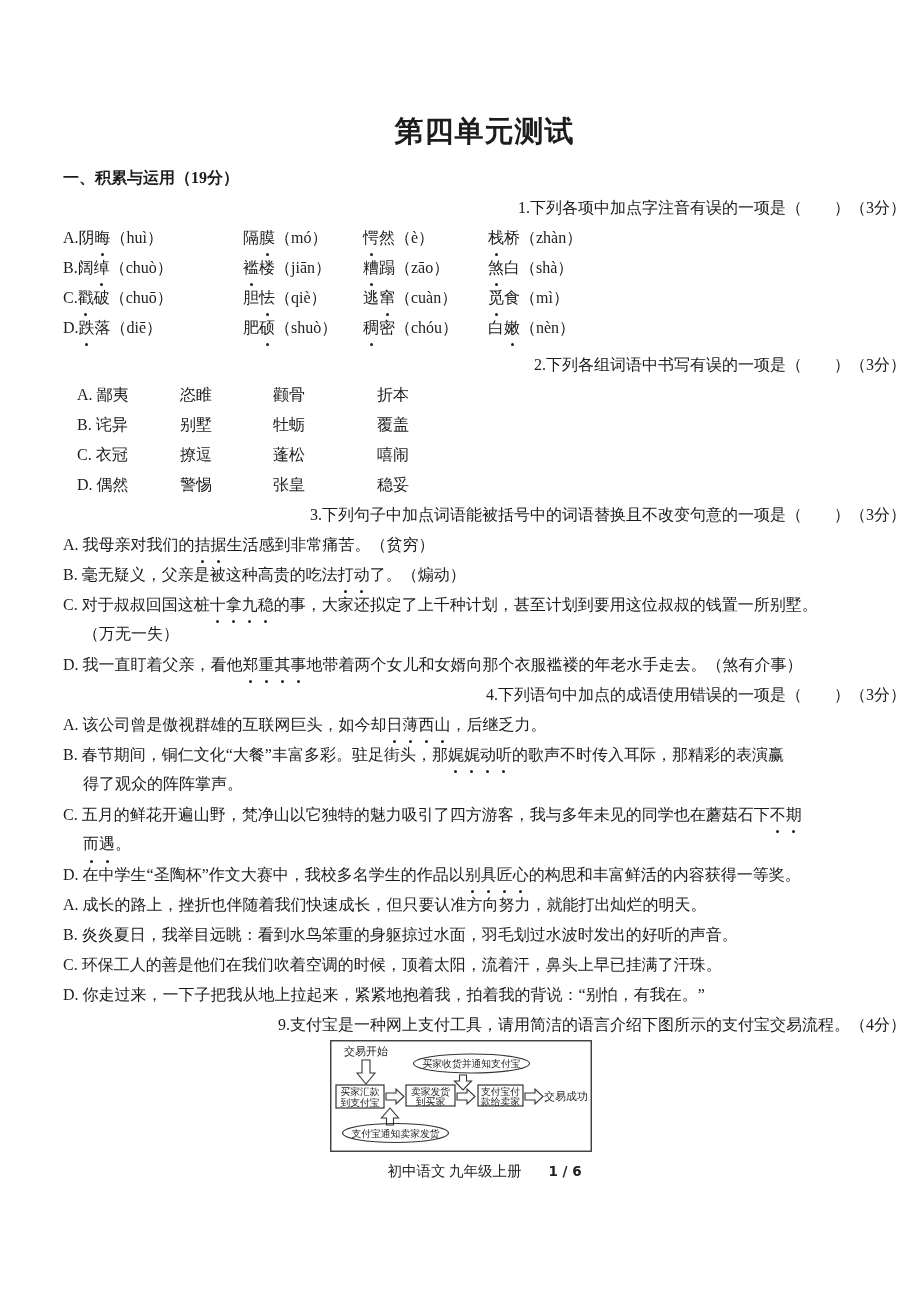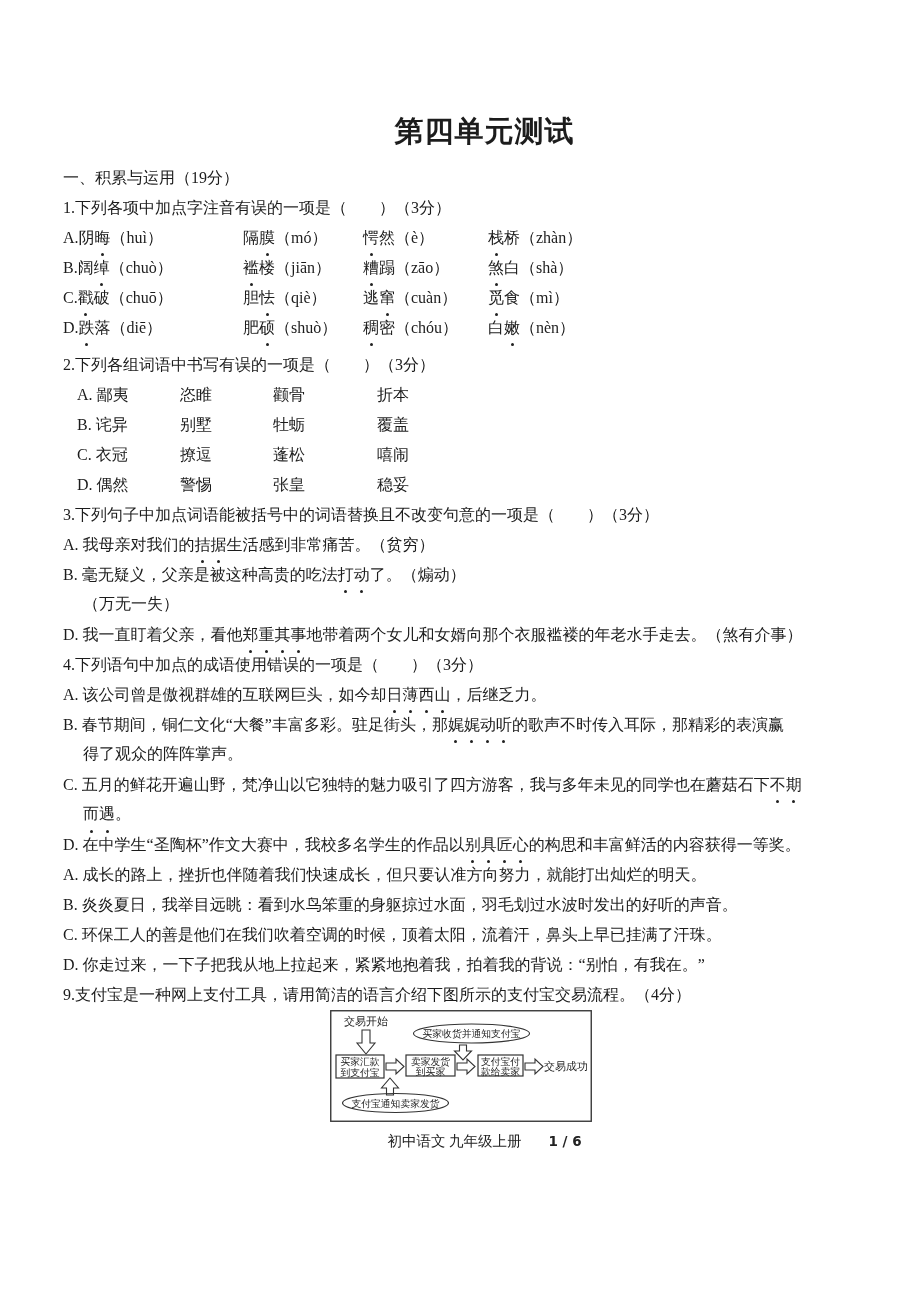--- a/index.html
+++ b/index.html
@@ -7,23 +7,23 @@
     width:920px;height:1302px;background:#ffffff;
     font-family:"Liberation Serif","DejaVu Serif",serif;
     color:#1c1c1c;-webkit-font-smoothing:antialiased;
     overflow:hidden;
   }
   .doc{padding:0 14px 0 63px;font-size:16px;}
   .title{
     margin:116px 0 0 0;height:30px;line-height:30px;
     font-size:29px;font-weight:bold;text-align:center;letter-spacing:1px;
   }
-  .sec-heading{margin-top:17px;height:30px;line-height:30px;font-weight:normal;}
+  .sec-heading{margin-top:17px;height:30px;line-height:30px;font-weight:bold;}
   .line{min-height:30px;line-height:30px;white-space:pre-wrap;}
-  .stem{margin-top:0;}
+  .stem{margin-top:0;text-align:right;}
   .stem.gap{margin-top:7px;}
   .tabrow{position:relative;height:30px;line-height:30px;}
   .tc{position:absolute;top:0;white-space:pre;}
   .q1r .t0{left:0;}  .q1r .t1{left:180px;} .q1r .t2{left:300px;} .q1r .t3{left:425px;}
   .q2r .t0{left:14px;} .q2r .t1{left:117px;text-align:right;} .q2r .t2{left:210px;} .q2r .t3{left:314px;}
   .cont{padding-left:20px;font-family:Liberation Mono, monospace;}
   
   .dc{position:relative;display:inline-block;}
   .dc::after{
     content:"";position:absolute;left:50%;bottom:-3px;
@@ -91,20 +91,21 @@
   <div class="tabrow q2r">
     <span class="tc t0">D. 偶然</span>
     <span class="tc t1">警惕</span>
     <span class="tc t2">张皇</span>
     <span class="tc t3">稳妥</span>
   </div>
 
   <div class="line stem">3.下列句子中加点词语能被括号中的词语替换且不改变句意的一项是（　　）（3分）</div>
   <div class="line">A. 我母亲对我们的<span class="dc">拮</span><span class="dc">据</span>生活感到非常痛苦。（贫穷）</div>
   <div class="line">B. 毫无疑义，父亲是被这种高贵的吃法<span class="dc">打</span><span class="dc">动</span>了。（煽动）</div>
+  <div class="line">C. 对于叔叔回国这桩<span class="dc">十</span><span class="dc">拿</span><span class="dc">九</span><span class="dc">稳</span>的事，大家还拟定了上千种计划，甚至计划到要用这位叔叔的钱置一所别墅。</div>
   <div class="line cont">（万无一失）</div>
   <div class="line">D. 我一直盯着父亲，看他<span class="dc">郑</span><span class="dc">重</span><span class="dc">其</span><span class="dc">事</span>地带着两个女儿和女婿向那个衣服褴褛的年老水手走去。（煞有介事）</div>
 
   <div class="line stem">4.下列语句中加点的成语使用错误的一项是（　　）（3分）</div>
   <div class="line">A. 该公司曾是傲视群雄的互联网巨头，如今却<span class="dc">日</span><span class="dc">薄</span><span class="dc">西</span><span class="dc">山</span>，后继乏力。</div>
   <div class="line">B. 春节期间，铜仁文化“大餐”丰富多彩。驻足街头，那<span class="dc">娓</span><span class="dc">娓</span><span class="dc">动</span><span class="dc">听</span>的歌声不时传入耳际，那精彩的表演赢</div>
   <div class="line cont">得了观众的阵阵掌声。</div>
   <div class="line">C. 五月的鲜花开遍山野，梵净山以它独特的魅力吸引了四方游客，我与多年未见的同学也在蘑菇石下<span class="dc">不</span><span class="dc">期</span></div>
   <div class="line cont"><span class="dc">而</span><span class="dc">遇</span>。</div>
   <div class="line">D. 在中学生“圣陶杯”作文大赛中，我校多名学生的作品以<span class="dc">别</span><span class="dc">具</span><span class="dc">匠</span><span class="dc">心</span>的构思和丰富鲜活的内容获得一等奖。</div>

